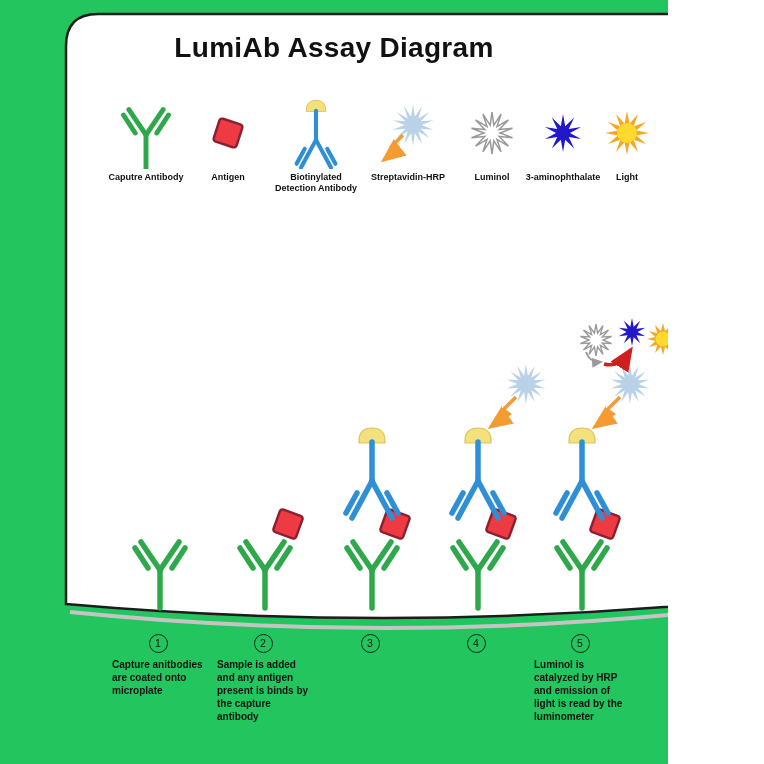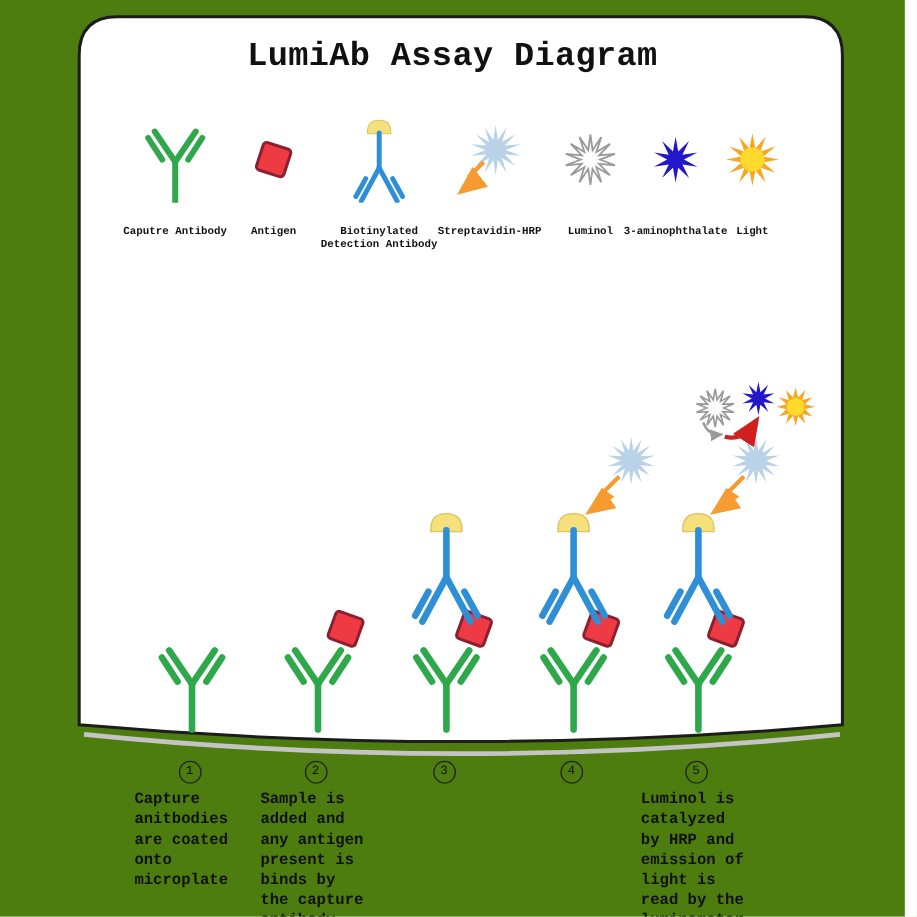--- a/index.html
+++ b/index.html
@@ -1,26 +1,26 @@
 <!DOCTYPE html>
 <html><head>
 <meta charset="utf-8">
 <style>
   html,body{margin:0;padding:0;background:#fff;}
-  .page{position:relative;width:754px;height:764px;background:#4d7c0f;font-family:Liberation Mono, monospace;overflow:hidden;color:#111;}
+  .page{position:relative;width:668px;height:764px;background:#22c55e;font-family:Liberation Sans, sans-serif;overflow:hidden;color:#111;}
   .frame{position:absolute;left:0;top:0;pointer-events:none;}
   .title{position:absolute;top:32px;left:0;width:100%;text-align:center;font-size:28px;font-weight:700;margin:0;letter-spacing:.3px;}
   .legend-item{position:absolute;top:94px;width:100px;text-align:center;}
   .legend-item.wide{width:120px;}
   .icon-box{height:78px;display:flex;align-items:center;justify-content:center;}
-  .legend-label{margin-top:16px;font-size:9px;font-weight:700;white-space:pre-line;line-height:1.25;}
+  .legend-label{margin-top:0;font-size:9px;font-weight:700;white-space:pre-line;line-height:1.25;}
   .stages{position:absolute;left:60px;top:300px;}
   .caption-col{position:absolute;top:634px;width:92px;}
   .step-num{width:17px;height:17px;border:1px solid #222;border-radius:50%;margin:0 auto 5px;font-size:10.5px;line-height:16px;text-align:center;font-weight:400;}
-  .step-text{font-size:13px;font-weight:700;line-height:1.3;margin:0;text-align:left;}
+  .step-text{font-size:10px;font-weight:700;line-height:1.3;margin:0;text-align:left;}
 </style>
 </head>
 <body>
 
 <div class="page">
 
   <svg width="0" height="0" style="position:absolute" aria-hidden="true">
     <defs>
       <g id="ab-green" stroke="#2fa84c" stroke-width="5.5" stroke-linecap="round" fill="none">
         <path d="M32,80 L32,42"></path>

